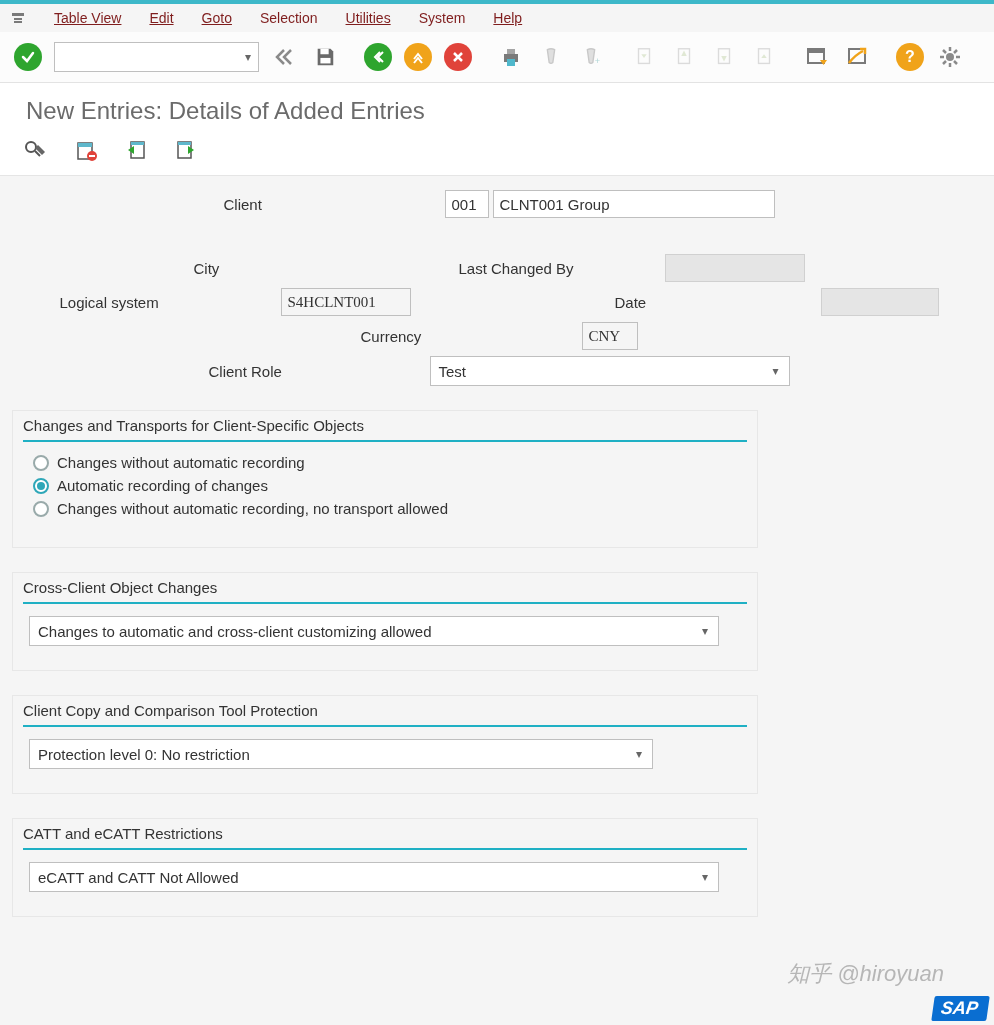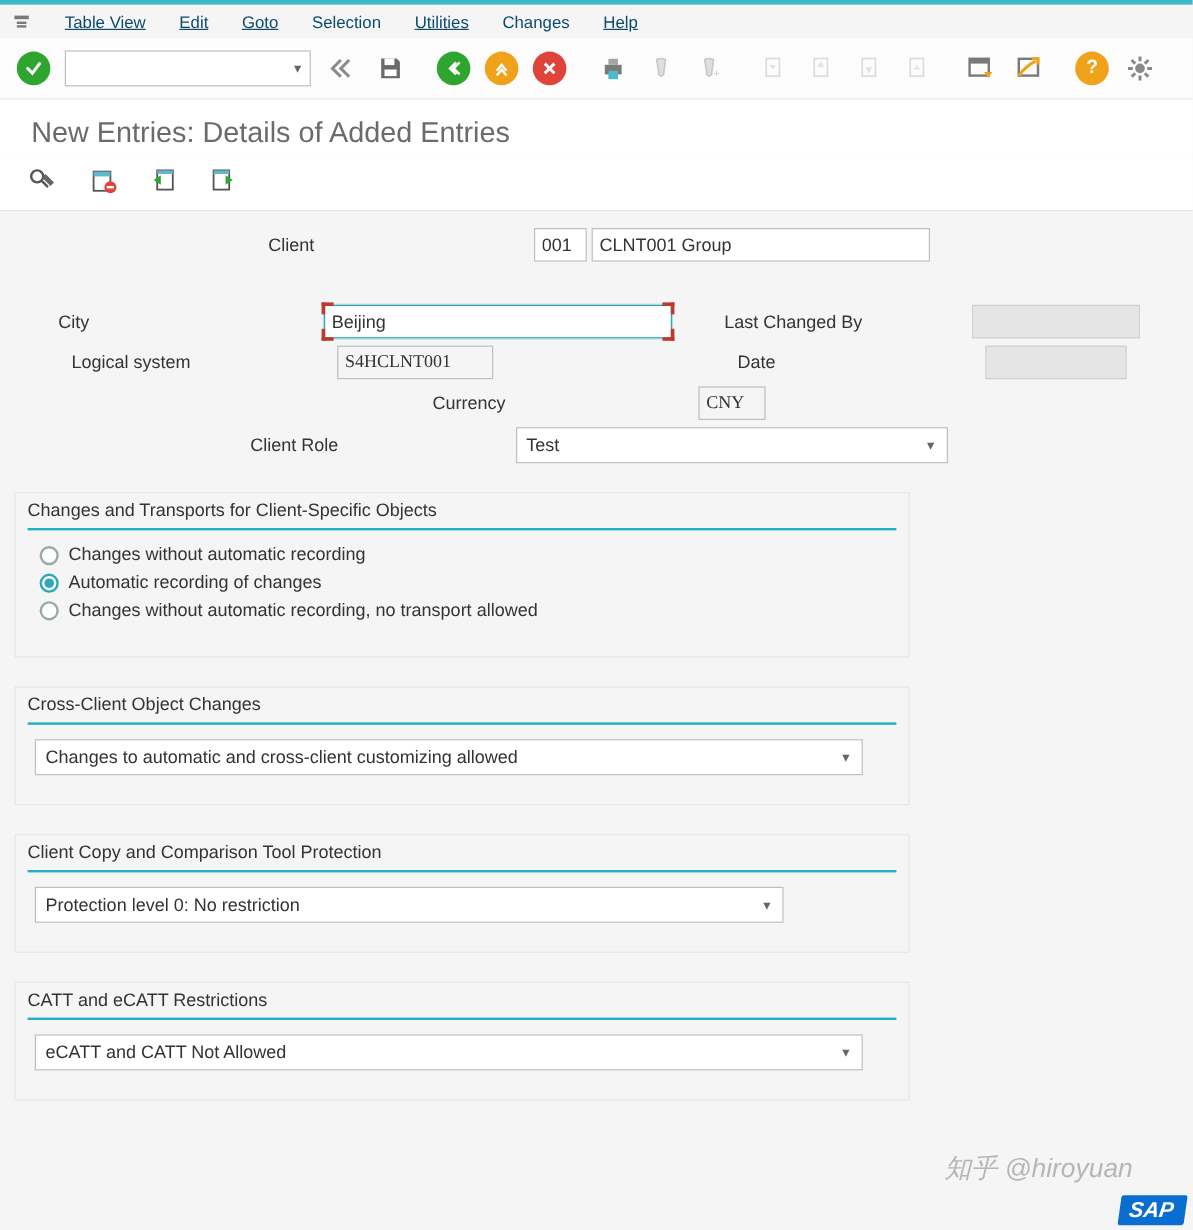--- a/index.html
+++ b/index.html
@@ -13,21 +13,21 @@
     overflow: hidden;
     position: relative;
   }
   .top-accent { height: 4px; background: #3db8c9; }
   .menu-bar {
     display: flex;
     align-items: center;
     padding: 6px 10px;
     gap: 28px;
     background: #f5f5f5;
-    color: #0c4a6e;
+    color: #7f1d1d;
   }
   .menu-icon svg { width: 16px; height: 16px; display:block; }
   .menu-item { cursor: pointer; }
   .menu-item span.u { text-decoration: underline; }
   .toolbar-row {
     display: flex;
     align-items: center;
     gap: 12px;
     padding: 10px 14px 10px 14px;
     background: #fcfcfc;
@@ -141,21 +141,21 @@
         <rect x="2" y="3" width="12" height="3" fill="#7a7a7a"></rect>
         <rect x="4" y="8" width="8" height="2" fill="#7a7a7a"></rect>
         <rect x="4" y="11" width="8" height="2" fill="#7a7a7a"></rect>
       </svg>
   </span>
   <span class="menu-item"><span class="u">Table View</span></span>
   <span class="menu-item"><span class="u">Edit</span></span>
   <span class="menu-item"><span class="u">Goto</span></span>
   <span class="menu-item"><span>Selection</span></span>
   <span class="menu-item"><span class="u">Utilities</span></span>
-  <span class="menu-item"><span>Changes</span></span>
+  <span class="menu-item"><span>System</span></span>
   <span class="menu-item"><span class="u">Help</span></span>
 </div>
 
 <div class="toolbar-row">
   <span class="circle-btn c-green">
     <svg width="16" height="16" viewBox="0 0 16 16">
         <path d="M3 8 L7 12 L13 4" stroke="#fff" stroke-width="2.5" fill="none" stroke-linecap="round"></path>
       </svg>
   </span>
   <span class="cmd-wrap">
@@ -309,27 +309,20 @@
   <div class="field-row">
     <div class="field-label">Client</div>
     <input class="field-input" style="width: 44px; text-align: left;" value="001">
     <input class="field-input" style="width: 282px; margin-left: 4px;" value="CLNT001 Group">
   </div>
 
   <div style="height:30px"></div>
 
   <div class="field-row">
     <div class="field-label">City</div>
-    <span class="input-hl-wrap">
-      <input class="field-input highlight" style="width: 290px;" value="Beijing">
-      <span class="corner-tl"></span>
-      <span class="corner-tr"></span>
-      <span class="corner-bl"></span>
-      <span class="corner-br"></span>
-    </span>
     <span class="right-col">
       <div class="field-label">Last Changed By</div>
       <input class="field-input grey" style="width: 140px;" value="">
     </span>
   </div>
 
   <div class="field-row">
     <div class="field-label">Logical system</div>
     <input class="field-input ro" style="width: 130px;" value="S4HCLNT001">
     <span class="right-col" style="margin-left:200px;">

